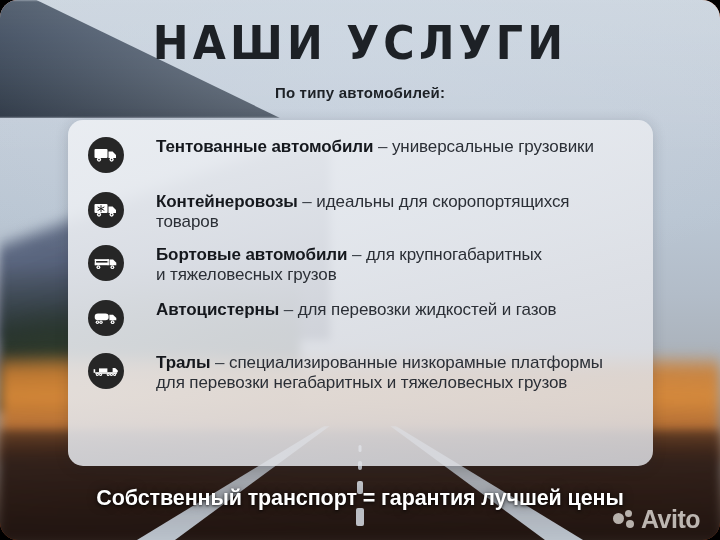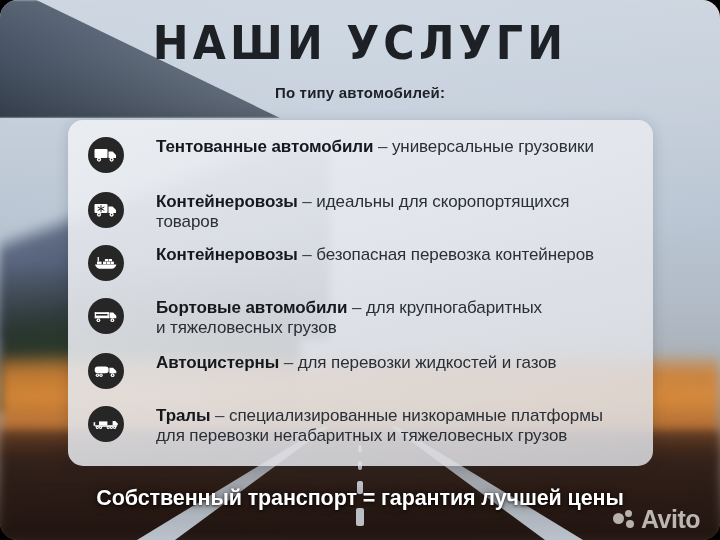--- a/index.html
+++ b/index.html
@@ -259,37 +259,20 @@
             <g stroke="#262626" stroke-width="1" stroke-linecap="round">
               <path d="M7 3.6v6.2M4 5.1l6 3.2M10 5.1l-6 3.2"></path>
             </g>
           </svg>
         </span>
         <span class="svc-text">
           <b>Контейнеровозы</b><span class="dash"> – </span><span>идеальны для скоропортящихся товаров</span>
         </span>
       </div>
 
-      <div class="svc-row">
-        <span class="svc-icon">
-          <svg width="24" height="16" viewBox="0 0 24 16" fill="#fff" aria-hidden="true">
-            <path d="M1 9.5h21.4c-.6 2.6-2.4 4.3-4.6 4.3H5.6C3.5 13.8 1.8 12.1 1 9.5z"></path>
-            <rect x="3" y="6.6" width="4.6" height="2.6"></rect>
-            <path d="M3.6 6.4V2.1h1.3v4.3z"></path>
-            <rect x="9" y="6.6" width="3.3" height="2.6"></rect>
-            <rect x="12.8" y="6.6" width="3.3" height="2.6"></rect>
-            <rect x="16.6" y="6.6" width="3.3" height="2.6"></rect>
-            <rect x="10.9" y="4" width="3.3" height="2.3"></rect>
-            <rect x="14.7" y="4" width="3.3" height="2.3"></rect>
-          </svg>
-        </span>
-        <span class="svc-text">
-          <b>Контейнеровозы</b><span class="dash"> – </span><span>безопасная перевозка контейнеров</span>
-        </span>
-      </div>
 
       <div class="svc-row two-line">
         <span class="svc-icon">
           <svg width="24" height="16" viewBox="0 0 24 16" fill="#fff" aria-hidden="true">
             <rect x="0.8" y="4.2" width="14" height="1.8"></rect>
             <rect x="0.8" y="7.6" width="14" height="2.6"></rect>
             <rect x="0.8" y="4.2" width="1.3" height="6"></rect>
             <rect x="13.5" y="4.2" width="1.3" height="6"></rect>
             <path d="M15.5 4.6h3.6l3.2 3.2v2.4h-6.8z"></path>
             <circle cx="4.4" cy="12.2" r="1.9"></circle>

